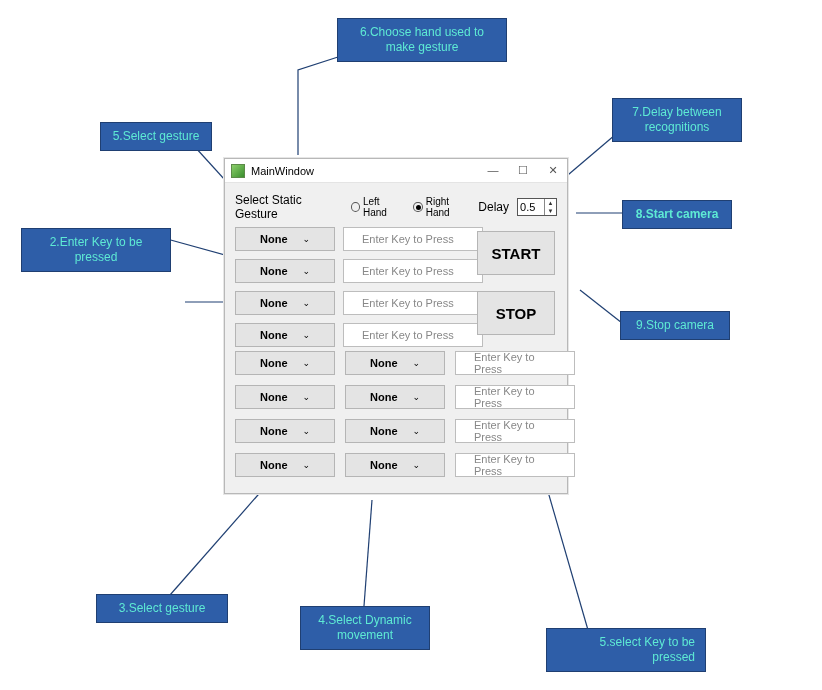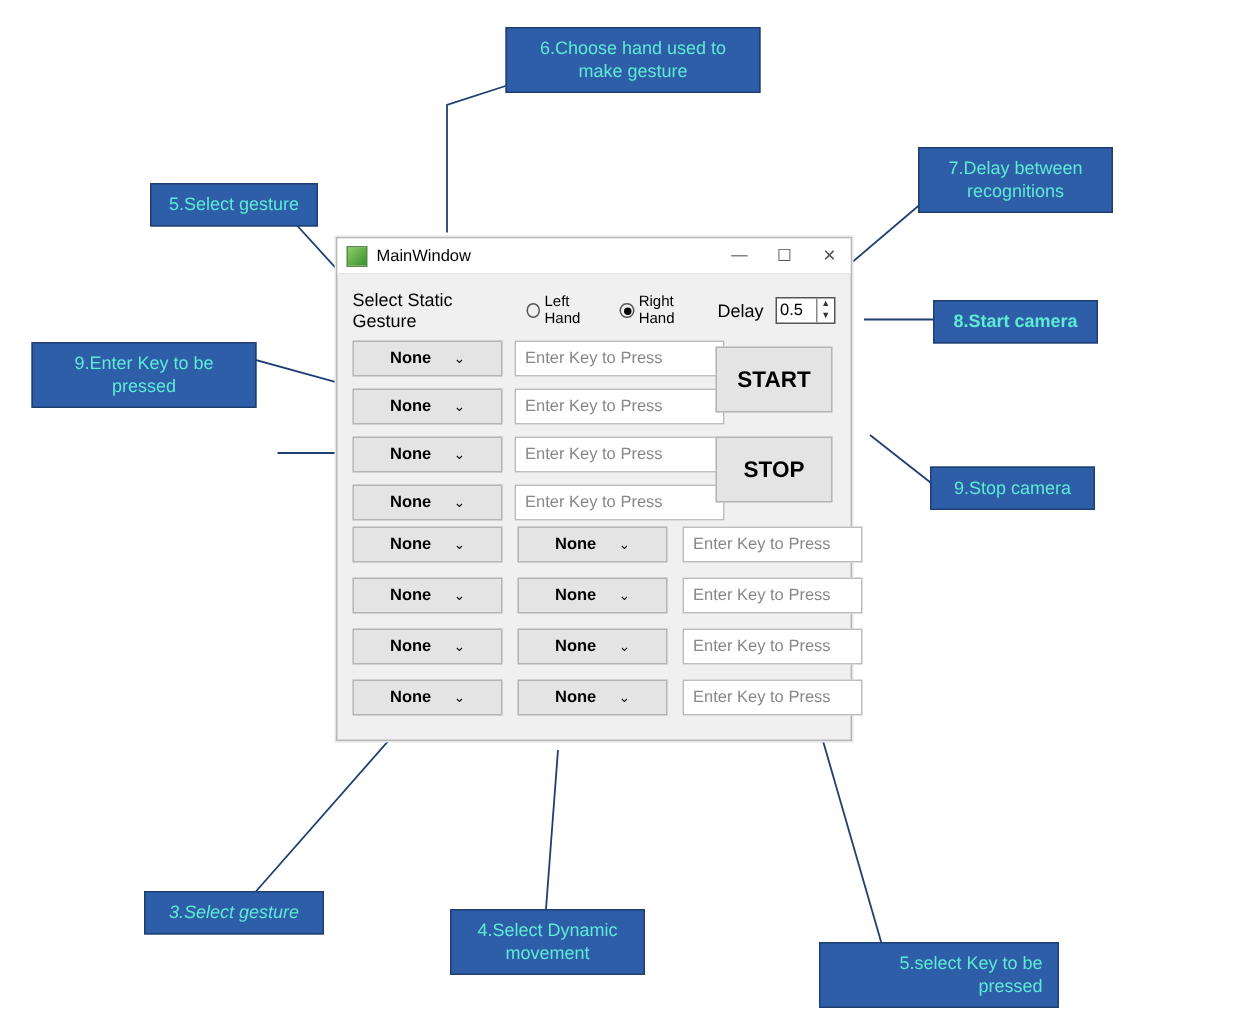--- a/index.html
+++ b/index.html
@@ -78,21 +78,21 @@
   }
   .grid { display:grid; grid-template-columns: 100px 140px; gap:8px; margin-top:4px;}
   .grid3 { display:grid; grid-template-columns: 100px 100px 120px; gap:10px; margin-top:4px;}
   .combo {
     background:#e4e4e4; border:1px solid #b5b5b5; height:24px;
     display:flex; align-items:center; justify-content:space-between;
     padding:0 24px; font-size:11px; font-weight:600;
   }
   .combo .chev { font-size:9px; font-weight:400;}
   .txt {
-    border:1px solid #bdbdbd; height:24px; background:#fff; padding:0 6px;
+    border:1px solid #bdbdbd; height:24px; background:#fff; padding:0 18px;
     color:#888; display:flex; align-items:center; font-size:11px;
   }
   .bigbtn {
     background:#e4e4e4; border:1px solid #b5b5b5; width:78px; height:44px;
     display:flex; align-items:center; justify-content:center;
     font-weight:700; font-size:15px;
   }
   .rightcol {
     position:absolute; right:12px; top:48px;
     display:flex; flex-direction:column; gap:16px;
@@ -112,25 +112,25 @@
     <polyline points="624,213 576,213"></polyline>
     <polyline points="622,323 580,290"></polyline>
     <polyline points="170,595 294,454"></polyline>
     <polyline points="364,606 372,500"></polyline>
     <polyline points="588,630 540,464"></polyline>
   </g>
 </svg>
 
 <div class="callout" style="left:337px; top:18px; width:170px;">6.Choose hand  used to make gesture</div>
 <div class="callout" style="left:100px; top:122px; width:112px;">5.Select gesture</div>
-<div class="callout" style="left:21px; top:228px; width:150px;">9.Enter Key to be pressed</div>
+<div class="callout" style="left:21px; top:228px; width:150px;">2.Enter Key to be pressed</div>
 <div class="callout" style="left:612px; top:98px; width:130px;">7.Delay between recognitions</div>
 <div class="callout" style="left:622px; top:200px; width:110px;font-weight:bold;">8.Start camera</div>
 <div class="callout" style="left:620px; top:311px; width:110px;">9.Stop camera</div>
-<div class="callout" style="left:96px; top:594px; width:120px;font-style:italic;">3.Select gesture</div>
+<div class="callout" style="left:96px; top:594px; width:132px;">3.Select gesture</div>
 <div class="callout" style="left:300px; top:606px; width:130px;">4.Select Dynamic movement</div>
 <div class="callout" style="left:546px; top:628px; width:160px;text-align:right;">5.select Key to be pressed</div>
 
 <div class="window">
   <div class="titlebar">
     <span class="app-icon"></span>
     <span>MainWindow</span>
     <div class="winbtns">
       <span class="winbtn">―</span>
       <span class="winbtn">☐</span>

